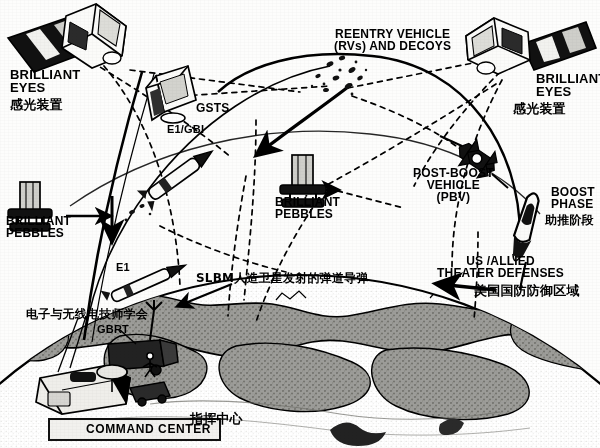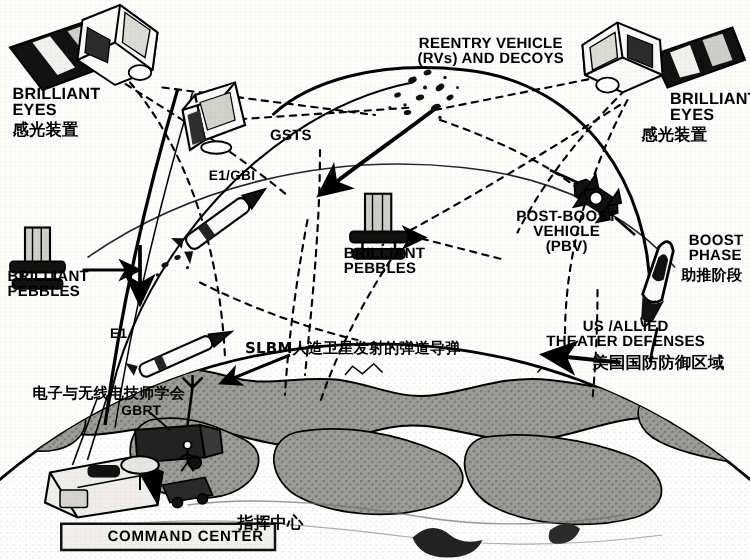--- a/index.html
+++ b/index.html
@@ -317,25 +317,25 @@
     <g stroke="#000" stroke-width="1.5" fill="none">
       <path d="M120,330 L136,344"></path>
     </g>
 
   </svg>
 
   <div class="lbl en f13" style="left:10px;top:68px;">BRILLIANT
 EYES</div>
   <div class="lbl cn f13" style="left:10px;top:98px;">感光装置</div>
 
-  <div class="lbl en f12" style="left:196px;top:102px;margin-left:20px;">GSTS</div>
-
-  <div class="lbl en f11" style="left:167px;top:136px;">E1/GBI</div>
-
-  <div class="lbl en f11" style="left:88px;top:262px;text-align:center;">E1</div>
+  <div class="lbl en f12" style="left:196px;top:102px;">GSTS</div>
+
+  <div class="lbl en f11" style="left:167px;top:124px;">E1/GBI</div>
+
+  <div class="lbl en f11" style="left:116px;top:262px;text-align:center;">E1</div>
 
   <div class="lbl en f12 center" style="left:334px;top:28px;">REENTRY VEHICLE
 (RVs) AND DECOYS</div>
 
   <div class="lbl en f12" style="left:6px;top:215px;">BRILLIANT
 PEBBLES</div>
 
   <div class="lbl en f12" style="left:275px;top:196px;">BRILLIANT
 PEBBLES</div>
 

